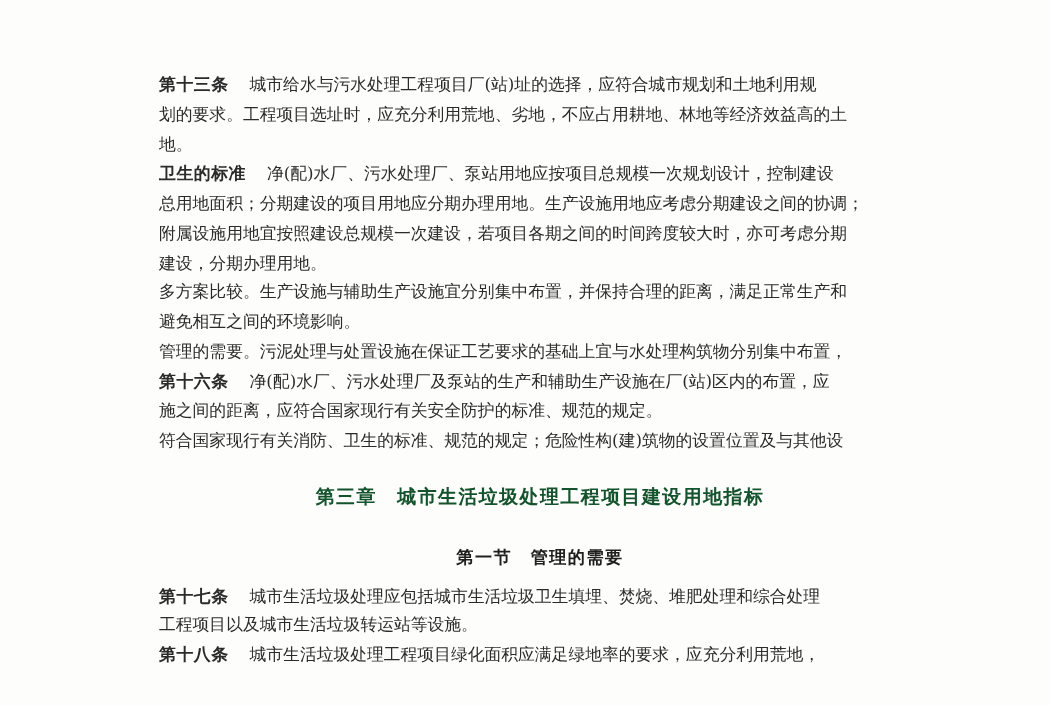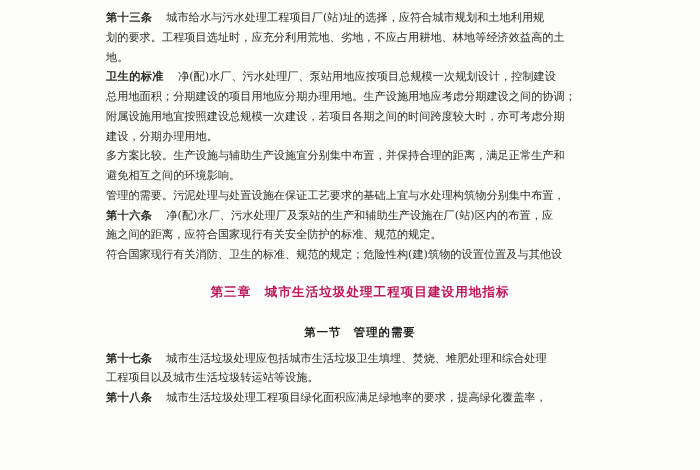--- a/index.html
+++ b/index.html
@@ -21,41 +21,42 @@
     box-sizing: border-box;
     padding: 8px 86px 0 106px;
   }
   .doc-body {
     font-family: "DejaVu Serif", serif;
     font-size: 11.2px;
     line-height: 1.72;
     color: #2b2b2b;
     text-align: justify;
     text-justify: inter-ideograph;
+    margin-top: 39px;
   }
   p.clause {
     margin: 0 0 0.5px 0;
     text-indent: 0;
   }
   p.clause .num {
     font-weight: bold;
     letter-spacing: 0.4px;
   }
   p.clause .gap {
     display: inline-block;
     width: 14px;
   }
   h2.chapter {
     font-family: "DejaVu Serif", serif;
     font-size: 12.6px;
     font-weight: bold;
     text-align: center;
     margin: 17px 0 0 0;
     letter-spacing: 1px;
-    color: #be185d;
+    color: #14532d;
   }
   h3.section {
     font-family: "DejaVu Serif", serif;
     font-size: 11.4px;
     font-weight: bold;
     text-align: center;
     margin: 20px 0 6px 0;
     letter-spacing: 1px;
     color: #1f1f1f;
   }
@@ -87,17 +88,17 @@
     <p class="clause"><span>符合国家现行有关消防、卫生的标准、规范的规定；危险性构(建)筑物的设置位置及与其他设</span></p>
 
     <h2 class="chapter">第三章　城市生活垃圾处理工程项目建设用地指标</h2>
 
     <h3 class="section">第一节　管理的需要</h3>
 
     <p class="clause"><span class="num">第十七条</span><span class="gap"></span><span>城市生活垃圾处理应包括城市生活垃圾卫生填埋、焚烧、堆肥处理和综合处理</span></p>
     <p class="clause"><span>工程项目以及城市生活垃圾转运站等设施。</span></p>
 
     <div class="tail-clip">
-      <p class="clause"><span class="num">第十八条</span><span class="gap"></span><span>城市生活垃圾处理工程项目绿化面积应满足绿地率的要求，提高绿化覆盖率，</span></p>
+      <p class="clause"><span class="num">第十八条</span><span class="gap"></span><span>城市生活垃圾处理工程项目绿化面积应满足绿地率的要求，应充分利用荒地，</span></p>
     </div>
 
   </div>
 </div>
 
 </body></html>

